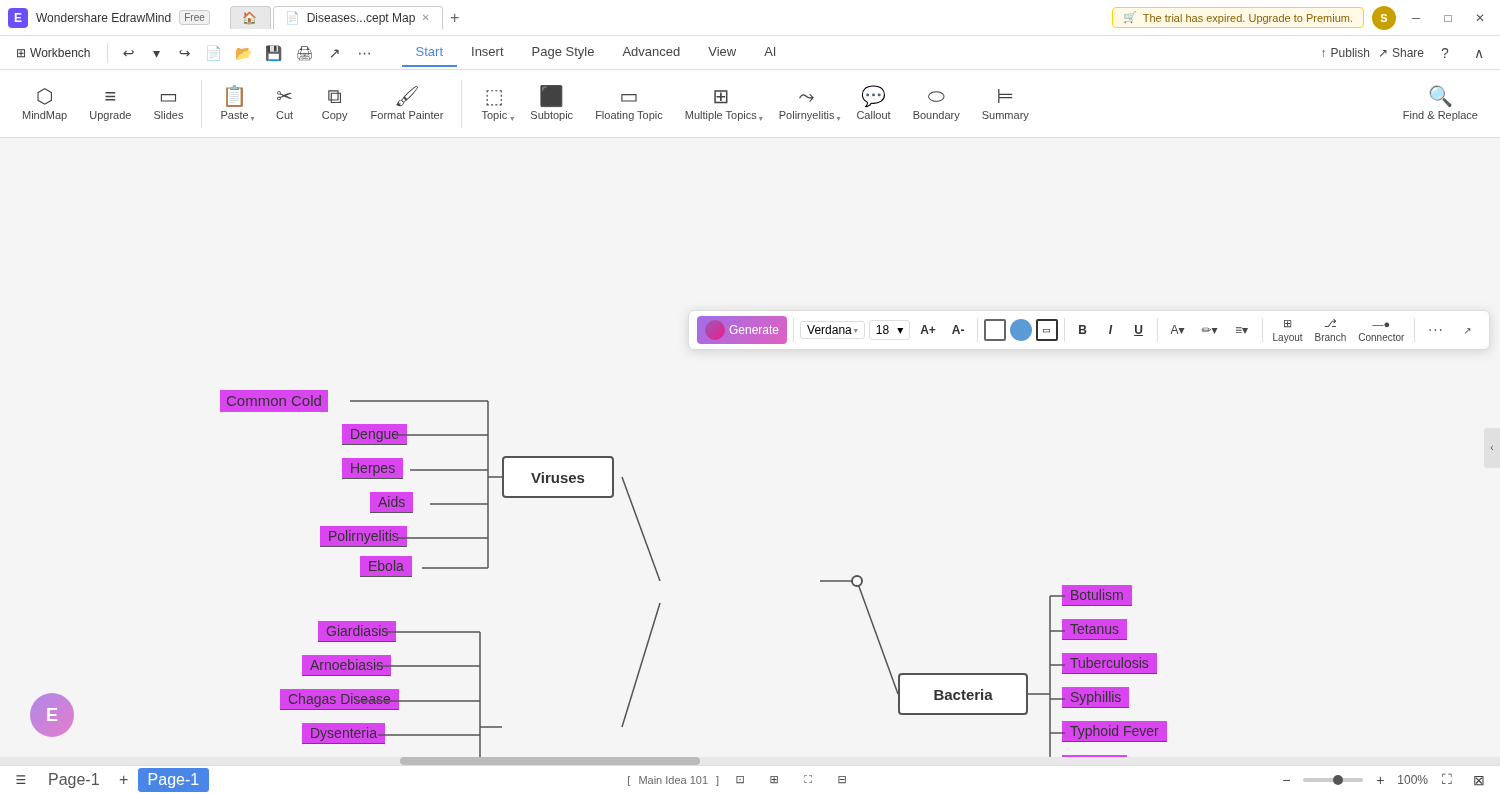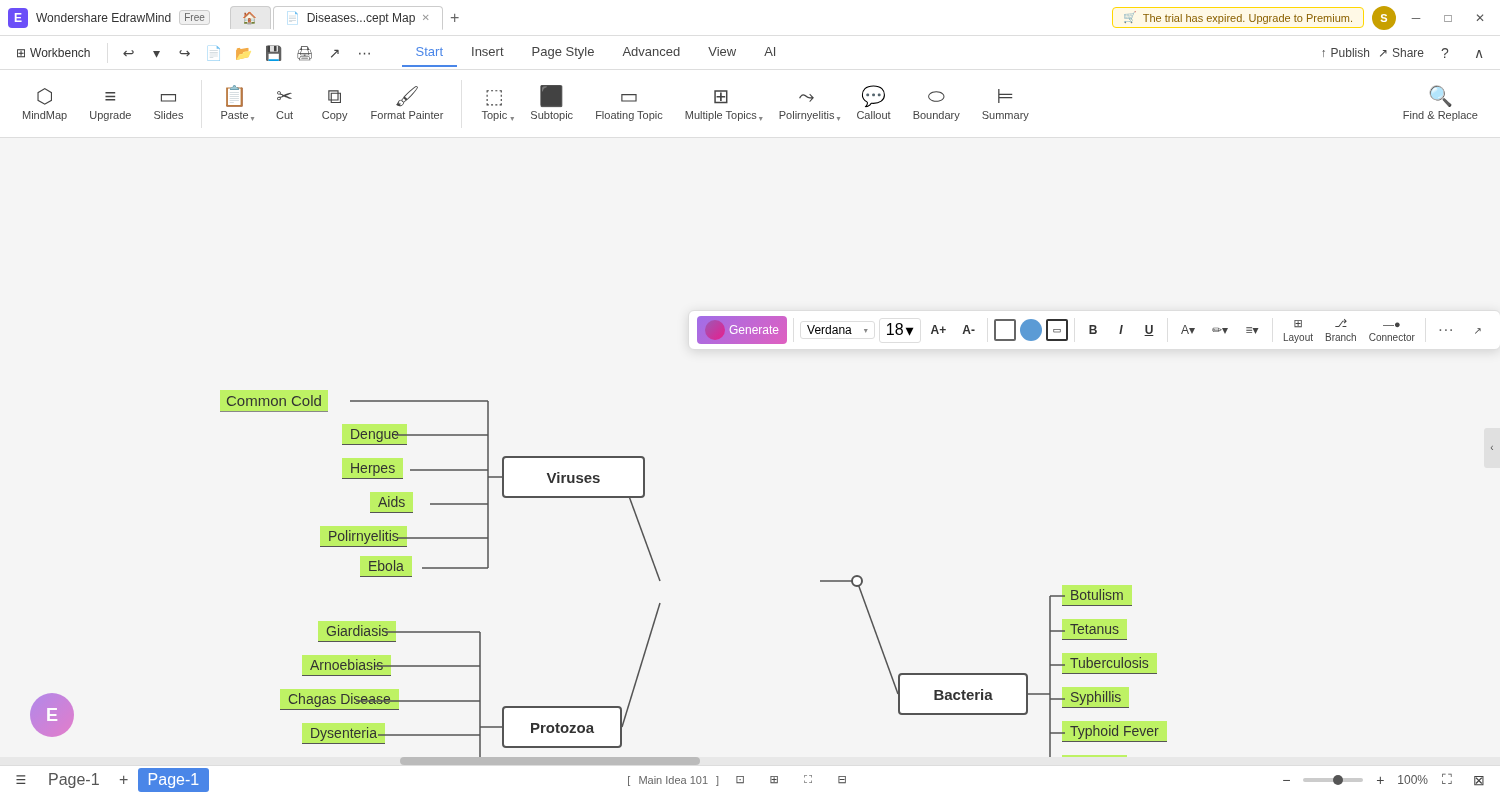--- a/index.html
+++ b/index.html
@@ -96,23 +96,23 @@
       gap: 4px;
       z-index: 100;
     }
     .ft-generate { display: flex; align-items: center; gap: 4px; background: linear-gradient(135deg, #a06ee8, #e060c0); border-radius: 4px; padding: 4px 8px; cursor: pointer; }
     .ft-generate-icon { width: 20px; height: 20px; background: linear-gradient(135deg, #9b59b6, #e91e8c); border-radius: 50%; }
     .ft-generate-label { font-size: 12px; color: #fff; font-weight: 500; }
     .ft-sep { width: 1px; height: 24px; background: #ddd; margin: 0 2px; }
     .ft-btn { padding: 3px 6px; font-size: 12px; font-weight: bold; cursor: pointer; border-radius: 3px; color: #333; display: flex; align-items: center; justify-content: center; min-width: 24px; }
     .ft-btn.bold { font-weight: 700; }
     .ft-btn.italic { font-style: italic; }
-    .ft-select { display: flex; align-items: center; gap: 12px; padding: 1px 6px; border: 1px solid #ddd; border-radius: 3px; font-size: 12px; cursor: pointer; }
+    .ft-select { display: flex; align-items: center; gap: 2px; padding: 1px 6px; border: 1px solid #ddd; border-radius: 3px; font-size: 12px; cursor: pointer; }
     .ft-select-arrow { font-size: 8px; color: #888; }
-    .ft-num { display: flex; align-items: center; gap: 2px; padding: 2px 6px; border: 1px solid #ddd; border-radius: 3px; font-size: 16px; }
+    .ft-num { display: flex; align-items: center; gap: 8px; padding: 2px 6px; border: 1px solid #ddd; border-radius: 3px; font-size: 12px; }
     .ft-icon-btn { width: 28px; height: 28px; display: flex; align-items: center; justify-content: center; cursor: pointer; border-radius: 3px; font-size: 12px; color: #444; }
     .shape-btn { width: 22px; height: 22px; border: 2px solid #666; border-radius: 2px; cursor: pointer; }
     .fill-btn { width: 22px; height: 22px; background: #5b9bd5; border-radius: 50%; cursor: pointer; }
     .border-btn { width: 22px; height: 22px; border: 2px solid #333; border-radius: 2px; background: white; cursor: pointer; display: flex; align-items: center; justify-content: center; font-size: 9px; }
     .more-btn { font-size: 16px; color: #666; cursor: pointer; padding: 2px 6px; }
 
     
     .node-diseases {
       position: absolute;
       left: 660px;
@@ -128,21 +128,21 @@
       font-size: 22px;
       font-weight: bold;
       color: #fff;
       cursor: pointer;
       z-index: 10;
     }
     .node-viruses {
       position: absolute;
       left: 502px;
       top: 318px;
-      width: 143px;
+      width: 112px;
       height: 42px;
       background: #fff;
       border: 2px solid #555;
       border-radius: 4px;
       display: flex;
       align-items: center;
       justify-content: center;
       font-size: 15px;
       font-weight: bold;
       color: #333;
@@ -182,21 +182,21 @@
       font-size: 15px;
       font-weight: bold;
       color: #333;
       cursor: pointer;
       z-index: 10;
     }
 
     
     .leaf-node {
       position: absolute;
-      background: #bef264;
+      background: #d946ef;
       border-bottom: 1.5px solid #555;
       font-size: 14px;
       color: #333;
       display: flex;
       align-items: center;
       padding: 2px 8px;
       cursor: pointer;
       white-space: nowrap;
     }
 
@@ -469,23 +469,20 @@
     <line x1="1050" y1="663" x2="1065" y2="663" stroke="#555" stroke-width="1.5"></line>
   </svg>
 
 
   <div class="connector-circle" style="left:851px; top:437px;"></div>
 
   <div class="node-viruses">
     <span>Viruses</span>
   </div>
 
-  <div class="node-protozoa">
-    <span>Protozoa</span>
-  </div>
 
   <div class="node-bacteria">
     <span>Bacteria</span>
   </div>
 
   <div class="leaf-node" style="left:220px; top:252px; font-size:15px; border:none; border-bottom:1.5px solid #888; padding:2px 6px;">Common Cold</div>
   <div class="leaf-node" style="left:342px; top:286px; padding:2px 8px;">Dengue</div>
   <div class="leaf-node" style="left:342px; top:320px; padding:2px 8px;">Herpes</div>
   <div class="leaf-node" style="left:370px; top:354px; padding:2px 8px;">Aids</div>
   <div class="leaf-node" style="left:320px; top:388px; padding:2px 8px;">Polirnyelitis</div>

